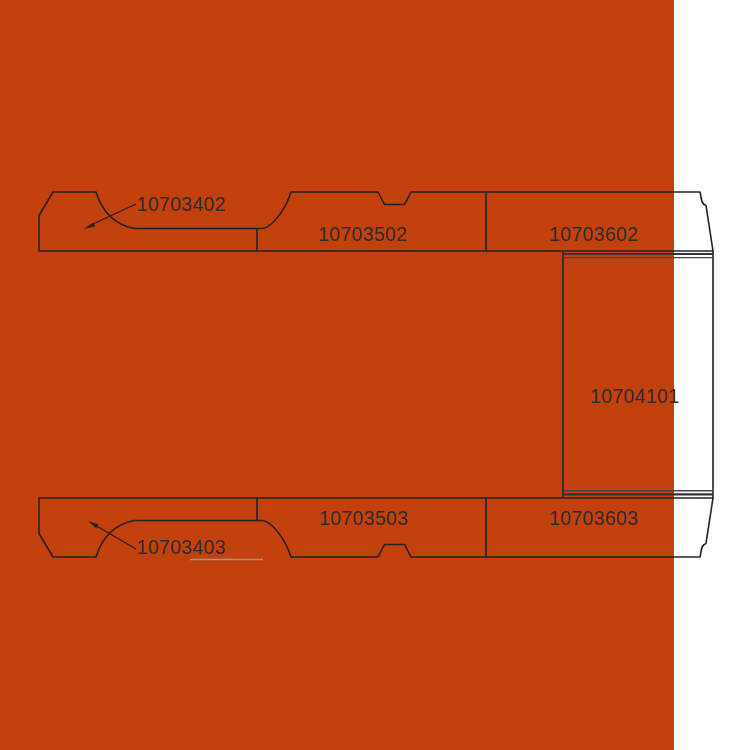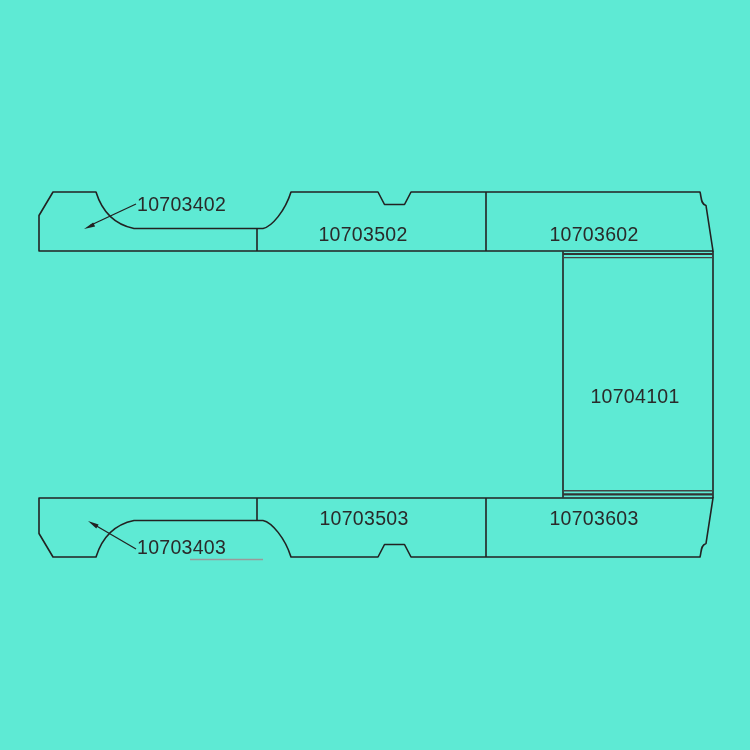--- a/index.html
+++ b/index.html
@@ -6,23 +6,23 @@
     margin: 0;
     padding: 0;
     background: #ffffff;
     width: 750px;
     height: 750px;
     overflow: hidden;
     font-family: "Liberation Sans", sans-serif;
   }
   .stage {
     position: relative;
-    width: 750px;
+    width: 674px;
     height: 750px;
-    background: #5eead4;
+    background: #c2410c;
   }
   svg text {
     font-family: "Liberation Sans", "DejaVu Sans", sans-serif;
     font-size: 19.5px;
     letter-spacing: 0.3px;
     fill: #2a2a2a;
   }
   .outline {
     fill: none;
     stroke: #222222;

